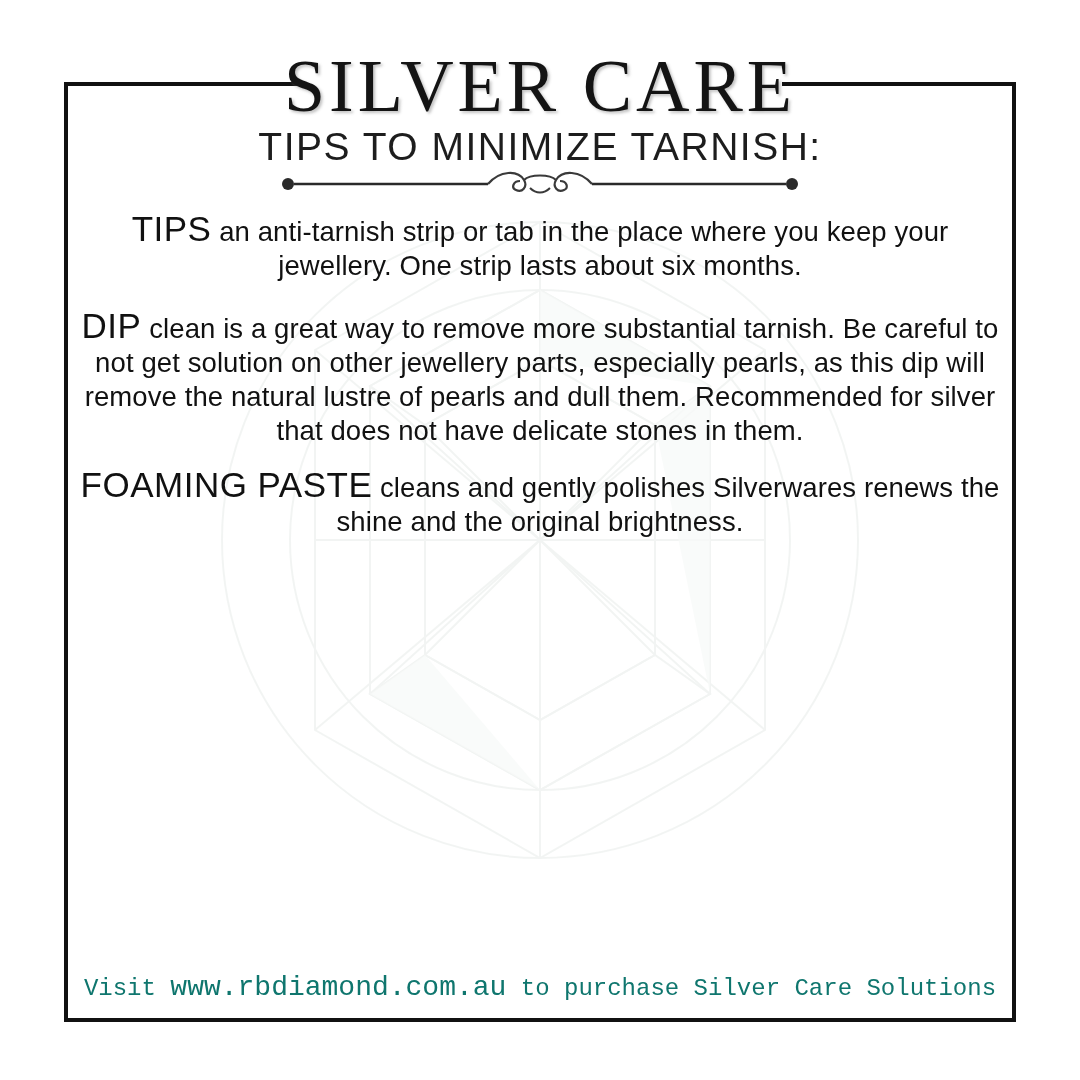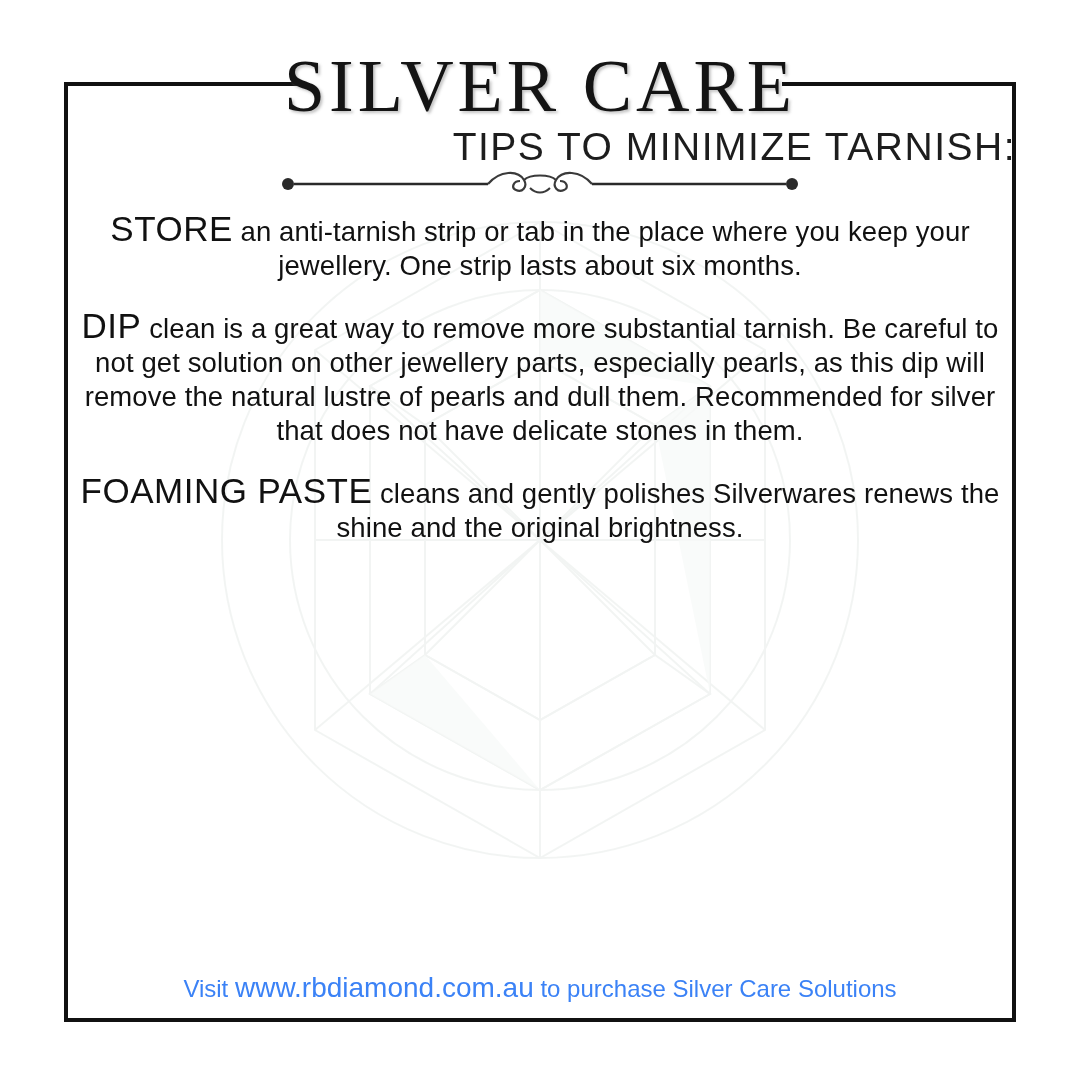--- a/index.html
+++ b/index.html
@@ -102,21 +102,20 @@
 
   .subtitle {
     position: absolute;
     left: 0;
     top: 124px;
     width: 952px;
     font-size: 39px;
     letter-spacing: 1.5px;
     line-height: 46px;
     color: #1d1d1d;
-    text-align: right;
   }
 
   
   .divider {
     position: absolute;
     left: 214px;
     top: 168px;
     width: 524px;
     height: 32px;
   }
@@ -133,36 +132,36 @@
     line-height: 34px;
     color: #111;
     margin: 0 0 22px 0;
     padding: 0 4px;
     letter-spacing: 0.1px;
   }
   .para.p-avoid { margin-bottom: 18px; }
   .para.p-place { margin-bottom: 26px; }
   .para.p-store { margin-bottom: 26px; }
   .para.p-rub   { margin-bottom: 22px; }
-  .para.p-dip   { margin-bottom: 26px; }
+  .para.p-dip   { margin-bottom: 20px; }
   .para.p-foam  { margin-bottom: 0; }
 
   .kw {
     font-size: 35px;
     letter-spacing: 0.5px;
   }
 
   .footer {
     position: absolute;
     left: 0;
     top: 972px;
     width: 952px;
-    font-family: Liberation Sans, sans-serif;
+    font-family: Liberation Mono, monospace;
     font-size: 24px;
-    color: #3b82f6;
+    color: #0f766e;
   }
   .footer .url {
     font-size: 28px;
   }
 </style>
 </head>
 <body>
 
 <div class="card">
 
@@ -210,21 +209,21 @@
       <path d="M210 16 C 222 2, 240 2, 246 12 C 250 19, 244 25, 238 22 C 233 20, 235 13, 242 13" fill="none" stroke="#3a3a3a" stroke-width="2.2"></path>
       <path d="M314 16 C 302 2, 284 2, 278 12 C 274 19, 280 25, 286 22 C 291 20, 289 13, 282 13" fill="none" stroke="#3a3a3a" stroke-width="2.2"></path>
       <path d="M246 12 C 252 6, 272 6, 278 12" fill="none" stroke="#3a3a3a" stroke-width="2.2"></path>
       <path d="M252 20 C 258 26, 266 26, 272 20" fill="none" stroke="#3a3a3a" stroke-width="2"></path>
     </svg>
 
     <div class="body">
 
 
       <p class="para p-place">
-        <span class="kw">STORE</span><span> an anti-tarnish strip or tab in the place where you keep your jewellery. One strip lasts about six months.</span>
+        <span class="kw">TIPS</span><span> an anti-tarnish strip or tab in the place where you keep your jewellery. One strip lasts about six months.</span>
       </p>
 
 
 
       <p class="para p-dip">
         <span class="kw">DIP</span><span> clean is a great way to remove more substantial tarnish. Be careful to not get solution on other jewellery parts, especially pearls, as this dip will remove the natural lustre of pearls and dull them. Recommended for silver that does not have delicate stones in them.</span>
       </p>
 
       <p class="para p-foam">
         <span class="kw">FOAMING PASTE</span><span> cleans and gently polishes Silverwares renews the shine and the original brightness.</span>

